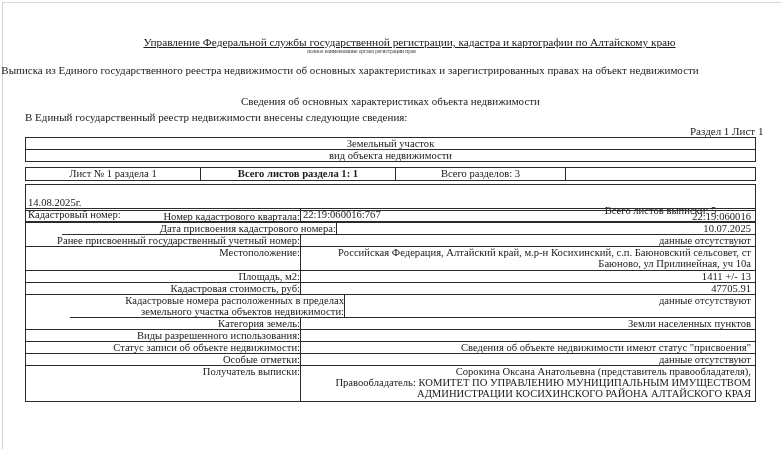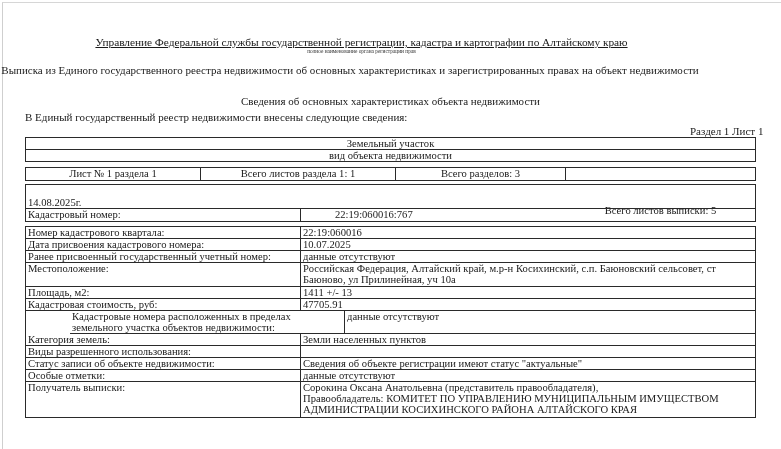--- a/index.html
+++ b/index.html
@@ -10,21 +10,21 @@
     color: #1a1a1a;
     position: relative;
   }
   .page-frame {
     position: absolute; left: 2px; top: 2px; width: 800px; height: 460px;
     border-left: 1px solid #cfcfcf; border-top: 1px solid #d6d6d6;
   }
   .abs { position: absolute; white-space: nowrap; }
   .authority {
     left: 0; width: 723px; top: 36px; text-align: center;
-    font-size: 11.4px; text-decoration: underline; letter-spacing: -0.05px;
+    font-size: 11.4px; text-decoration: underline; letter-spacing: -0.05px; padding-left: 48px;
   }
   .authority-caption {
     left: 0; width: 723px; top: 48px; text-align: center;
     font-size: 5.4px; color: #333;
   }
   .doc-title {
     left: 0; width: 700px; top: 64px; text-align: center; font-size: 11px;
   }
   .section-title {
     left: 0; width: 781px; top: 95px; text-align: center; font-size: 11px;
@@ -85,40 +85,40 @@
 <div class="abs sheet-label">Раздел 1 Лист 1</div>
 
 <div class="box" style="top:137px;">
   <div class="box-row">Земельный участок</div>
   <div class="box-row">вид объекта недвижимости</div>
 </div>
 
 <div class="box" style="top:167px;">
   <div class="sheet-row">
     <div class="cell" style="width:175px;">Лист № 1 раздела 1</div>
-    <div class="cell" style="width:195px;">Всего листов раздела 1: 1</div>
+    <div class="cell" style="width:195px;font-weight:bold;">Всего листов раздела 1: 1</div>
     <div class="cell" style="width:170px;">Всего разделов: 3</div>
     <div class="cell" style="flex:1;">Всего листов выписки: 5</div>
   </div>
 </div>
 
 <div class="box" style="top:184px;">
   <div class="date-row">14.08.2025г.</div>
-  <div class="kv" style="height:12px;gap:32px;">
+  <div class="kv" style="height:12px;">
     <div class="k">Кадастровый номер:</div>
     <div class="v">22:19:060016:767</div>
   </div>
 </div>
 
-<div class="box" style="top:226px;">
+<div class="box" style="top:210px;text-align:right;">
   <div class="kv" style="height:12px;">
     <div class="k">Номер кадастрового квартала:</div>
     <div class="v">22:19:060016</div>
   </div>
-  <div class="kv" style="height:12px;">
+  <div class="kv" style="height:12px;margin-left:36px;">
     <div class="k">Дата присвоения кадастрового номера:</div>
     <div class="v">10.07.2025</div>
   </div>
   <div class="kv" style="height:12px;">
     <div class="k">Ранее присвоенный государственный учетный номер:</div>
     <div class="v">данные отсутствуют</div>
   </div>
   <div class="kv" style="height:24px;">
     <div class="k">Местоположение:</div>
     <div class="v">Российская Федерация, Алтайский край, м.р-н Косихинский, с.п. Баюновский сельсовет, ст Баюново, ул Прилинейная, уч 10а</div>
@@ -137,21 +137,21 @@
   </div>
   <div class="kv" style="height:12px;">
     <div class="k">Категория земель:</div>
     <div class="v">Земли населенных пунктов</div>
   </div>
   <div class="kv" style="height:12px;gap:12px;">
     <div class="k">Виды разрешенного использования:</div>
   </div>
   <div class="kv" style="height:12px;">
     <div class="k">Статус записи об объекте недвижимости:</div>
-    <div class="v">Сведения об объекте регистрации имеют статус "актуальные"</div>
+    <div class="v">Сведения об объекте недвижимости имеют статус "присвоения"</div>
   </div>
   <div class="kv" style="height:12px;">
     <div class="k">Особые отметки:</div>
     <div class="v">данные отсутствуют</div>
   </div>
   <div class="kv" style="height:35px;">
     <div class="k">Получатель выписки:</div>
     <div class="v">
       <div>Сорокина Оксана Анатольевна (представитель правообладателя),</div>
       <div>Правообладатель: КОМИТЕТ ПО УПРАВЛЕНИЮ МУНИЦИПАЛЬНЫМ ИМУЩЕСТВОМ</div>

